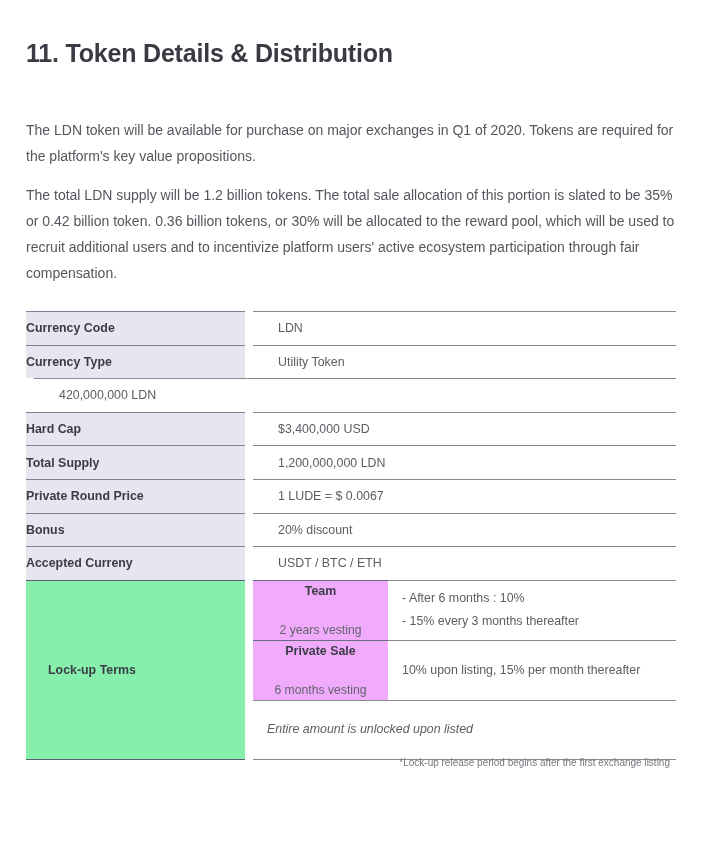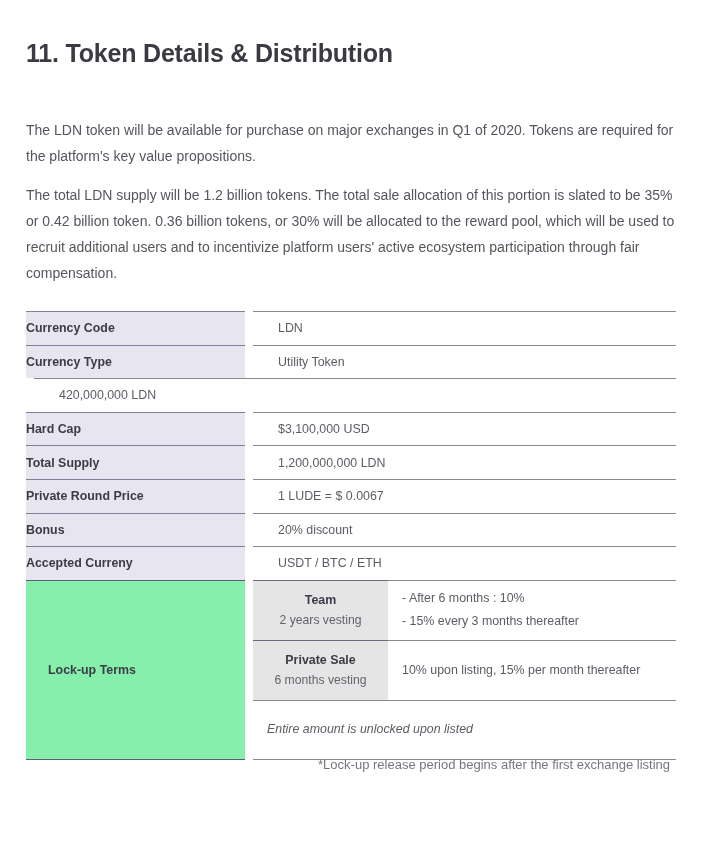--- a/index.html
+++ b/index.html
@@ -120,26 +120,26 @@
   }
 
   .lockup-row {
     display: flex;
     align-items: stretch;
   }
 
   .lockup-type {
     width: 135px;
     flex: 0 0 135px;
-    background: #e5e5e5;
+    background: #f0abfc;
     box-sizing: border-box;
     display: flex;
     flex-direction: column;
     align-items: center;
-    justify-content: center;
+    justify-content: space-between;
     border-top: 1.6px solid #6a6a80;
     padding: 0 6px;
   }
   .lockup-row:last-child .lockup-type { border-bottom: 1.8px solid #5c5c74; }
 
   .lt-name {
     font-size: 12.4px;
     font-weight: bold;
     color: #3c3c46;
     line-height: 20px;
@@ -167,21 +167,21 @@
 
   .row-team     .lockup-type, .row-team     .lockup-desc { height: 60px; }
   .row-private  .lockup-type, .row-private  .lockup-desc { height: 60px; }
   .row-public   .lockup-type, .row-public   .lockup-desc { height: 60px; }
 
   
   .footnote {
     position: absolute;
     right: 26px;
     top: 757px;
-    font-size: 13px;
+    font-size: 10px;
     color: #76767e;
     white-space: nowrap;
   }
 </style>
 </head>
 <body>
 
 <div class="page">
 
   <h1 class="section-title">11. Token Details &amp; Distribution</h1>
@@ -205,21 +205,21 @@
     </div>
 
     <div class="trow">
       <div class="gap-cell"></div>
       <div class="value-cell">420,000,000 LDN</div>
     </div>
 
     <div class="trow">
       <div class="label-cell">Hard Cap</div>
       <div class="gap-cell"></div>
-      <div class="value-cell">$3,100,000 USD</div>
+      <div class="value-cell">$3,400,000 USD</div>
     </div>
 
     <div class="trow">
       <div class="label-cell">Total Supply</div>
       <div class="gap-cell"></div>
       <div class="value-cell">1,200,000,000 LDN</div>
     </div>
 
     <div class="trow">
       <div class="label-cell">Private Round Price</div>

